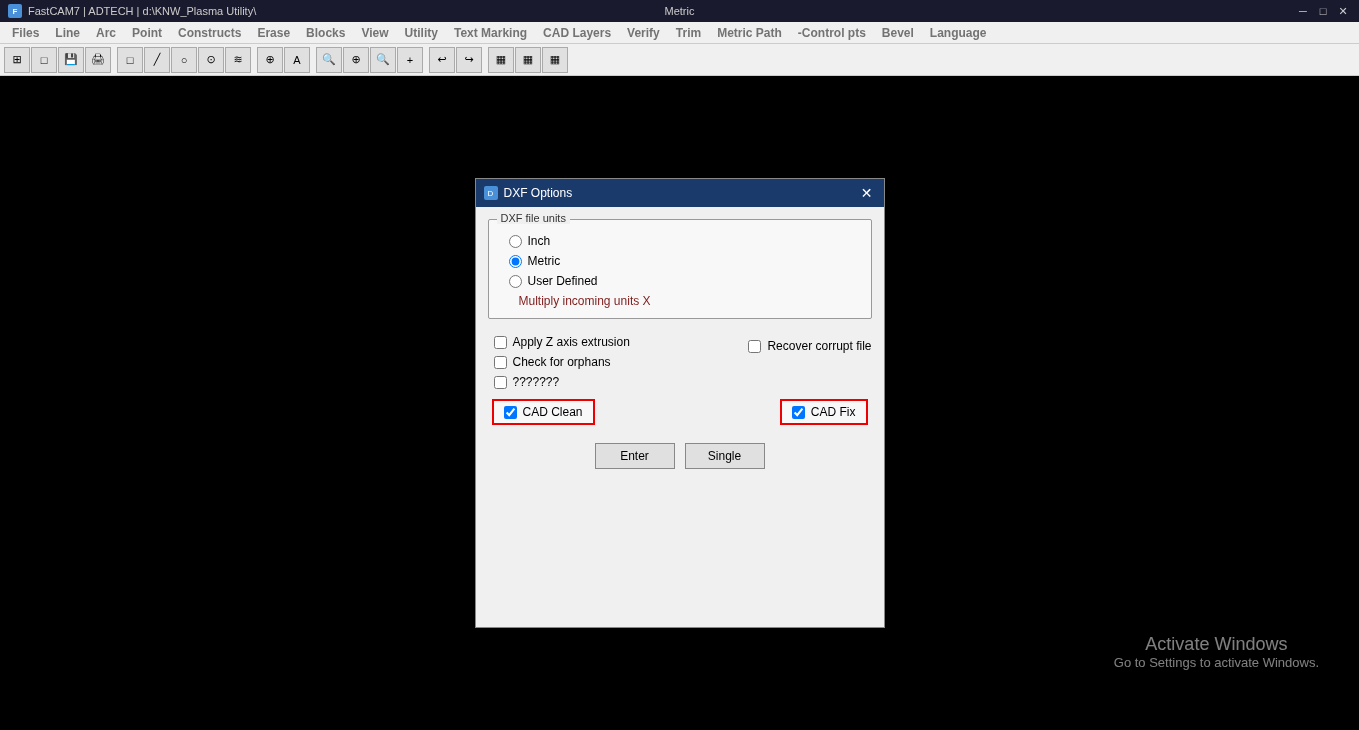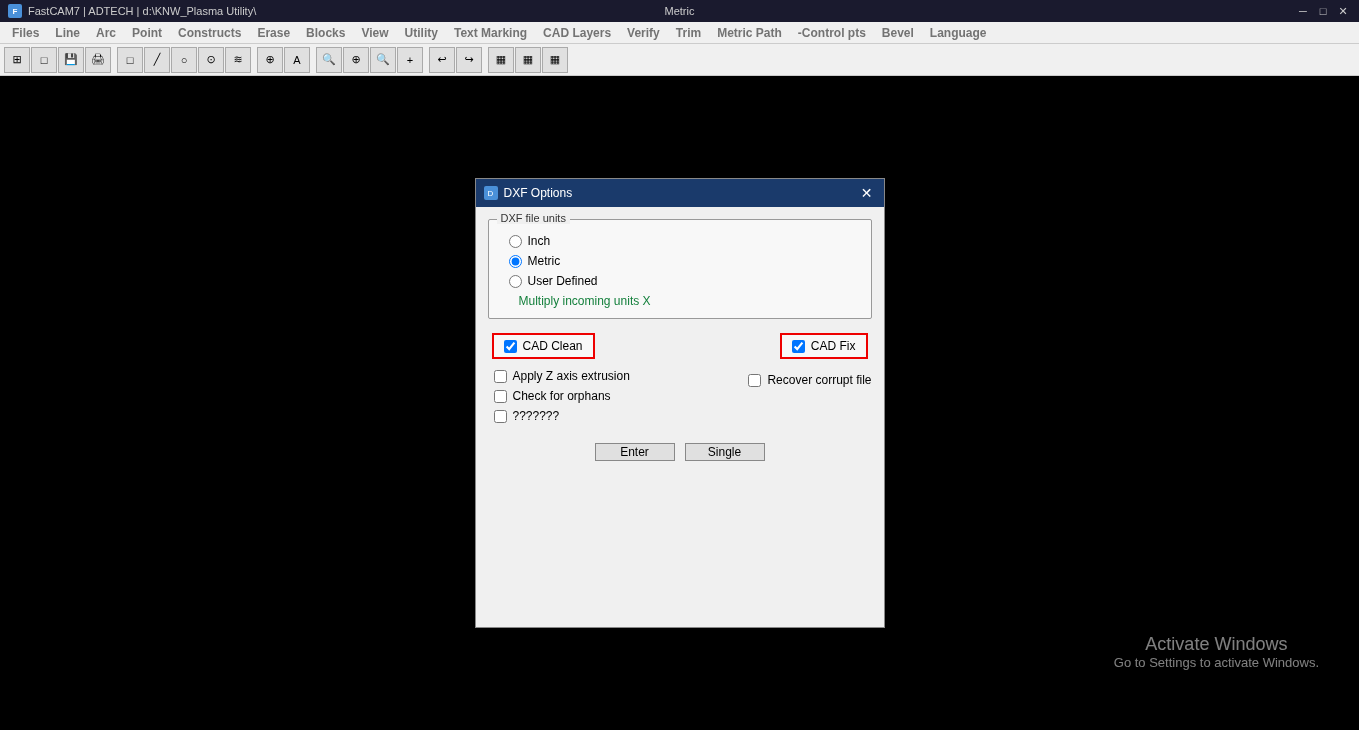--- a/index.html
+++ b/index.html
@@ -186,21 +186,21 @@
     .radio-row label { font-size: 12px; color: #000; cursor: pointer; }
 
     
     .multiply-row {
       padding-left: 20px;
       margin-top: 4px;
       display: flex;
       align-items: center;
       gap: 4px;
     }
-    .multiply-text { font-size: 12px; color: #15803d; }
+    .multiply-text { font-size: 12px; color: #7f1d1d; }
     .checkbox-row {
       display: flex;
       align-items: center;
       gap: 6px;
       margin: 6px 0;
       padding-left: 6px;
     }
     .checkbox-row input[type="checkbox"] { cursor: pointer; }
     .checkbox-row label { font-size: 12px; color: #000; cursor: pointer; }
 
@@ -218,21 +218,21 @@
 
     
     .buttons-row {
       display: flex;
       justify-content: center;
       gap: 10px;
       margin-top: 14px;
     }
     .dialog-btn {
       width: 80px;
-      height: 18px;
+      height: 26px;
       background: #e0e0e0;
       border: 1px solid #888;
       cursor: pointer;
       font-size: 12px;
       display: flex; align-items: center; justify-content: center;
     }
 
     
     .two-col {
       display: flex;
@@ -343,31 +343,20 @@
           <div class="radio-row">
             <input type="radio" name="dxfUnits" id="userDefined" style="">
             <label for="userDefined">User Defined</label>
           </div>
           <div class="multiply-row">
             <span class="multiply-text">Multiply incoming units X</span>
           </div>
         </div>
 
         <div class="two-col">
-          <div class="highlighted-checkbox">
-            <input type="checkbox" id="cadClean" checked="" style="">
-            <label for="cadClean">CAD Clean</label>
-          </div>
-          <div class="highlighted-checkbox">
-            <input type="checkbox" id="cadFix" checked="" style="">
-            <label for="cadFix">CAD Fix</label>
-          </div>
-        </div>
-
-        <div class="two-col">
           <div>
             <div class="checkbox-row">
               <input type="checkbox" id="applyZAxis" style="">
               <label for="applyZAxis">Apply Z axis extrusion</label>
             </div>
             <div class="checkbox-row">
               <input type="checkbox" id="checkOrphans" style="">
               <label for="checkOrphans">Check for orphans</label>
             </div>
             <div class="checkbox-row">
@@ -376,20 +365,31 @@
             </div>
           </div>
           <div class="right-checkboxes">
             <div class="checkbox-row">
               <input type="checkbox" id="recoverCorrupt" style="">
               <label for="recoverCorrupt">Recover corrupt file</label>
             </div>
           </div>
         </div>
 
+        <div class="two-col">
+          <div class="highlighted-checkbox">
+            <input type="checkbox" id="cadClean" checked="" style="">
+            <label for="cadClean">CAD Clean</label>
+          </div>
+          <div class="highlighted-checkbox">
+            <input type="checkbox" id="cadFix" checked="" style="">
+            <label for="cadFix">CAD Fix</label>
+          </div>
+        </div>
+
         <div class="buttons-row">
           <button class="dialog-btn">Enter</button>
           <button class="dialog-btn">Single</button>
         </div>
 
       </div>
     </div>
   </div>
 </div>
 

